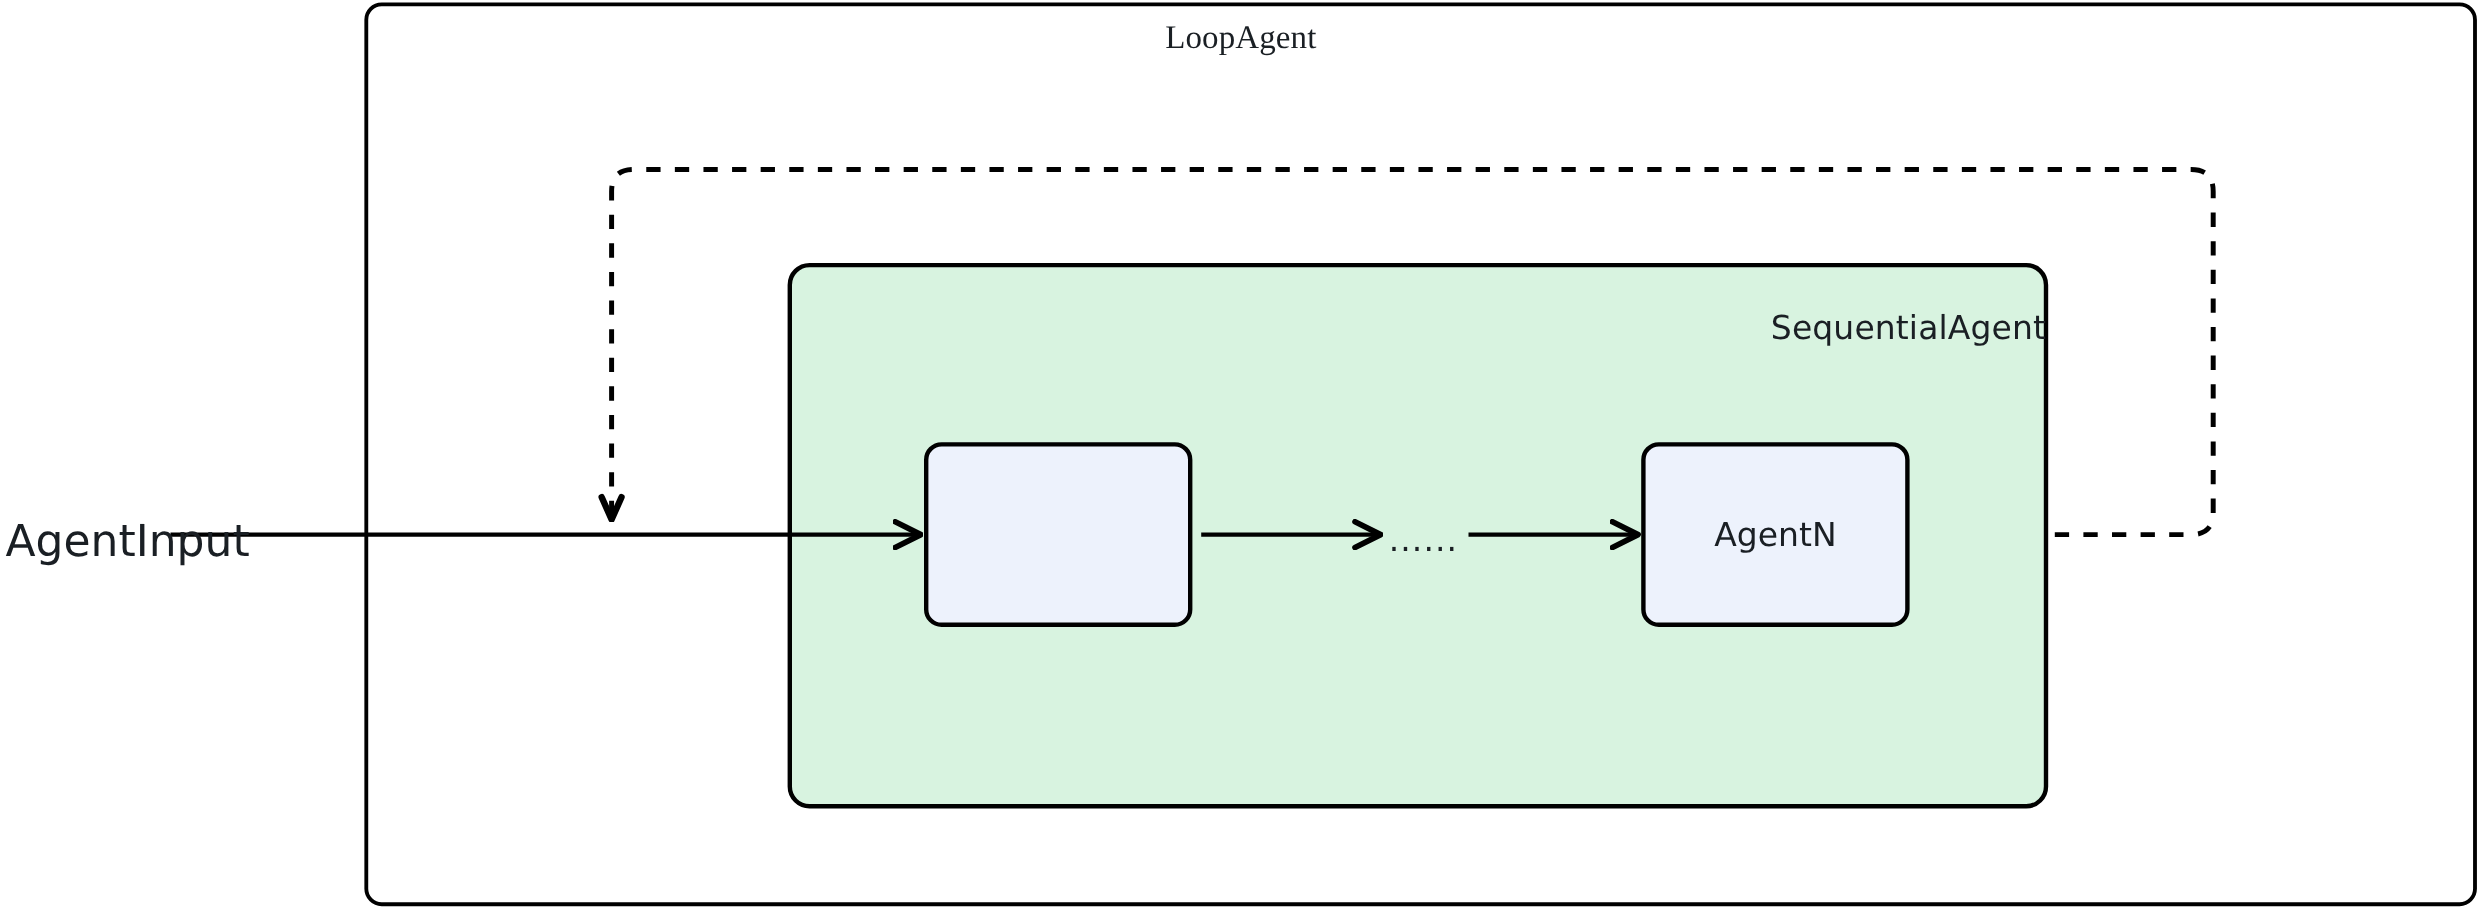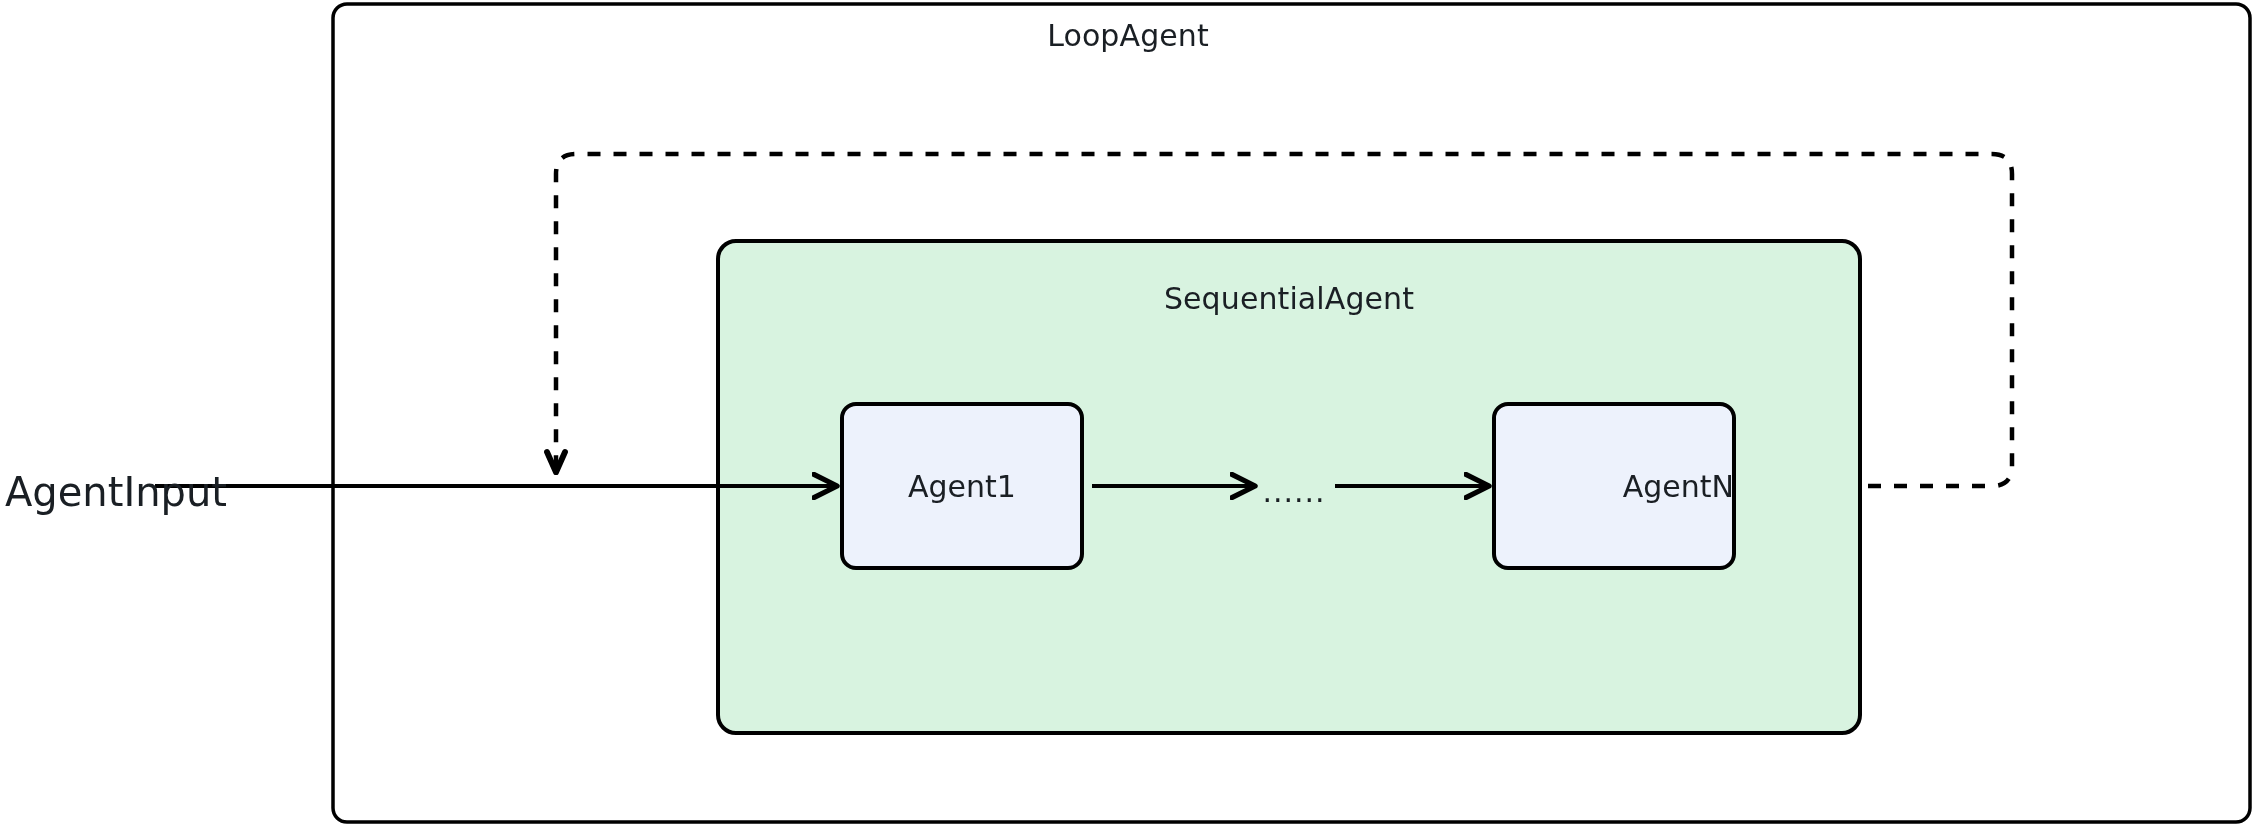--- a/index.html
+++ b/index.html
@@ -34,41 +34,42 @@
     font-family: "DejaVu Sans", sans-serif;
     font-weight: 400;
   }
   #loop-agent-title {
     left: 0;
     top: 18px;
     width: 2256px;
     text-align: center;
     font-size: 30px;
     letter-spacing: 0.1px;
+    font-family: Liberation Serif, serif;
   }
   #sequential-agent-title {
     left: 718px;
     top: 281px;
     width: 1142px;
-    text-align: center;
+    text-align: right;
     font-size: 30px;
     letter-spacing: 0.1px;
   }
   #agent1-label {
     left: 842px;
     top: 469px;
     width: 240px;
     text-align: center;
     font-size: 30px;
   }
   #agentn-label {
     left: 1494px;
     top: 469px;
     width: 240px;
-    text-align: right;
+    text-align: center;
     font-size: 30px;
   }
   #agent-input-label {
     left: 5px;
     top: 469px;
     font-size: 40px;
     text-align: left;
   }
   #ellipsis-label {
     left: 1254px;
@@ -109,21 +110,20 @@
 
     <rect x="842" y="404" width="240" height="164" rx="14" ry="14" fill="#edf2fc" stroke="#000000" stroke-width="4"></rect>
 
     <rect x="1494" y="404" width="240" height="164" rx="14" ry="14" fill="#edf2fc" stroke="#000000" stroke-width="4"></rect>
   </svg>
 
   <div class="lbl" id="loop-agent-title">LoopAgent</div>
 
   <div class="lbl" id="sequential-agent-title">SequentialAgent</div>
 
-  <div class="lbl" id="agent1-label">Agent1</div>
 
   <div class="lbl" id="agentn-label">AgentN</div>
 
   <div class="lbl" id="agent-input-label">AgentInput</div>
 
   <div class="lbl" id="ellipsis-label">......</div>
 
 </div>
 
 </body></html>

